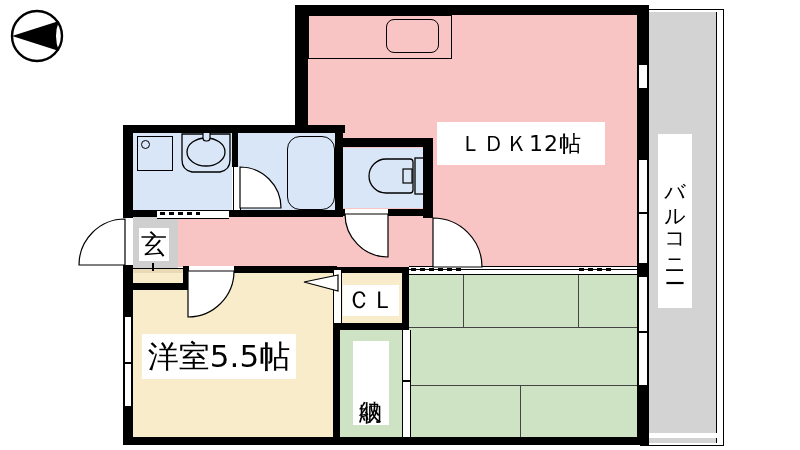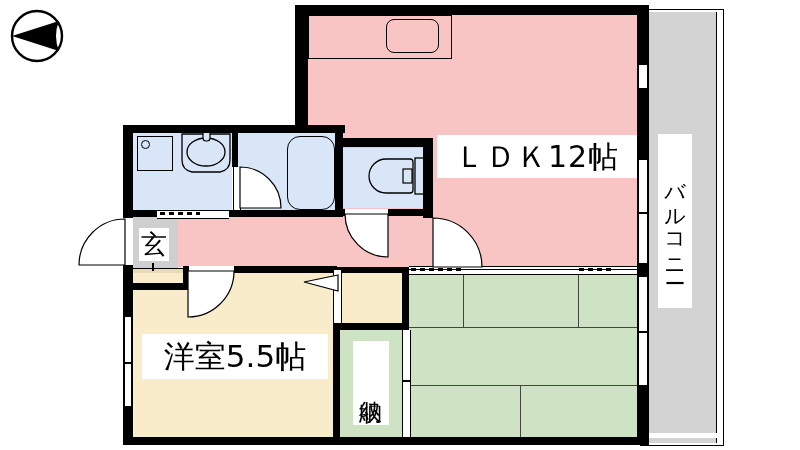--- a/index.html
+++ b/index.html
@@ -137,19 +137,20 @@
   <svg style="left:185px;top:269px" width="52" height="52" viewBox="0 0 52 52">
     <path d="M3,2 L3,48 A46,46 0 0 0 49,2 Z" fill="#fff" stroke="#000" stroke-width="1.2"></path>
   </svg>
   <svg style="left:431px;top:216px" width="53" height="53" viewBox="0 0 53 53">
     <path d="M2,51 L2,2 A49,49 0 0 1 51,51 Z" fill="#fff" stroke="#000" stroke-width="1.2"></path>
   </svg>
   <svg style="left:341px;top:212px" width="50" height="50" viewBox="0 0 50 50">
     <path d="M47,2 L4,2 A43,43 0 0 0 47,45 Z" fill="#fff" stroke="#000" stroke-width="1.2"></path>
   </svg>
 
-  <div class="label" style="left:437px;top:135px;width:200px;height:43px;font-size:30px;letter-spacing:1px;">ＬＤＫ12帖</div>
+  <div class="label" style="left:437px;top:122px;width:168px;height:43px;font-size:22px;letter-spacing:1px;">ＬＤＫ12帖</div>
   <div class="label vert" style="left:658px;top:134px;width:34px;height:174px;font-size:21px;letter-spacing:2px;">バルコニー</div>
   <div class="label" style="left:139px;top:228px;width:30px;height:33px;font-size:26px;">玄</div>
+  <div class="label" style="left:343px;top:285px;width:56px;height:31px;font-size:24px;">ＣＬ</div>
   <div class="label vert" style="left:353px;top:341px;width:36px;height:84px;font-size:23px;">収納</div>
-  <div class="label" style="left:142px;top:334px;width:186px;height:45px;font-size:31px;">洋室5.5帖</div>
+  <div class="label" style="left:142px;top:334px;width:154px;height:45px;font-size:31px;">洋室5.5帖</div>
 
 </div>
 
 </body></html>

